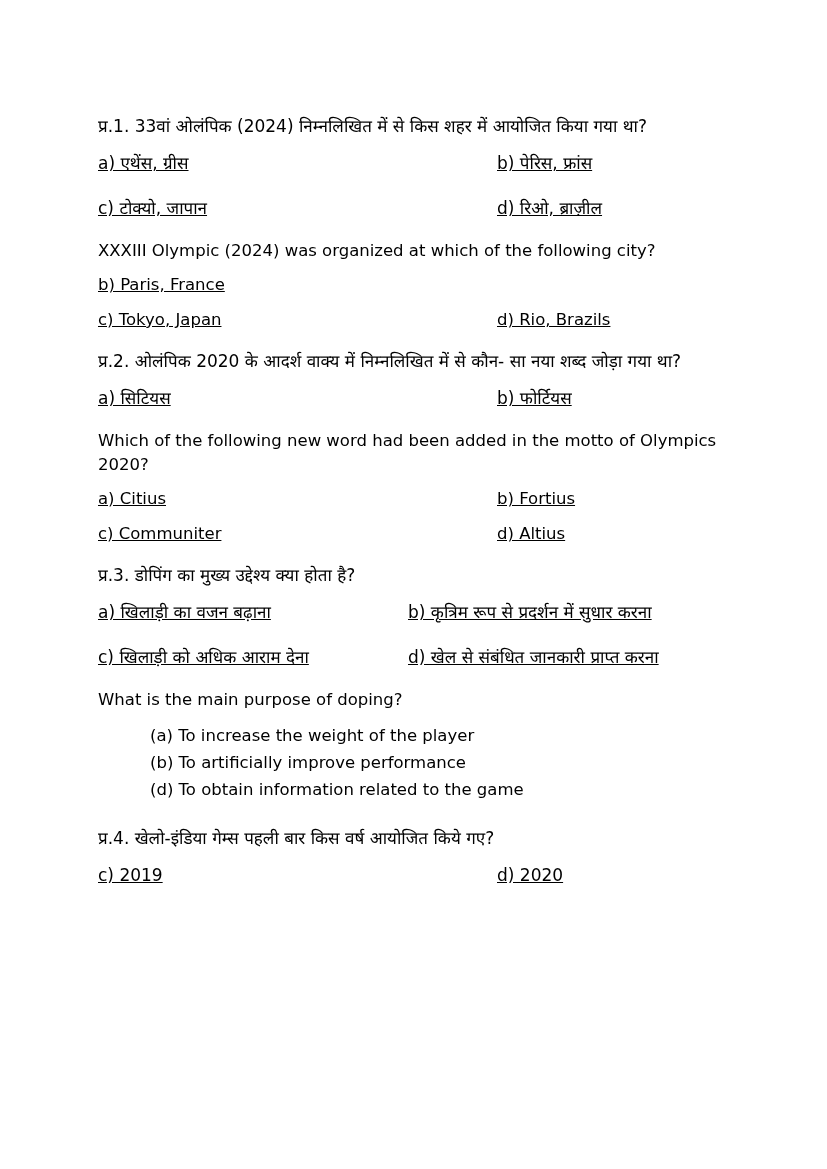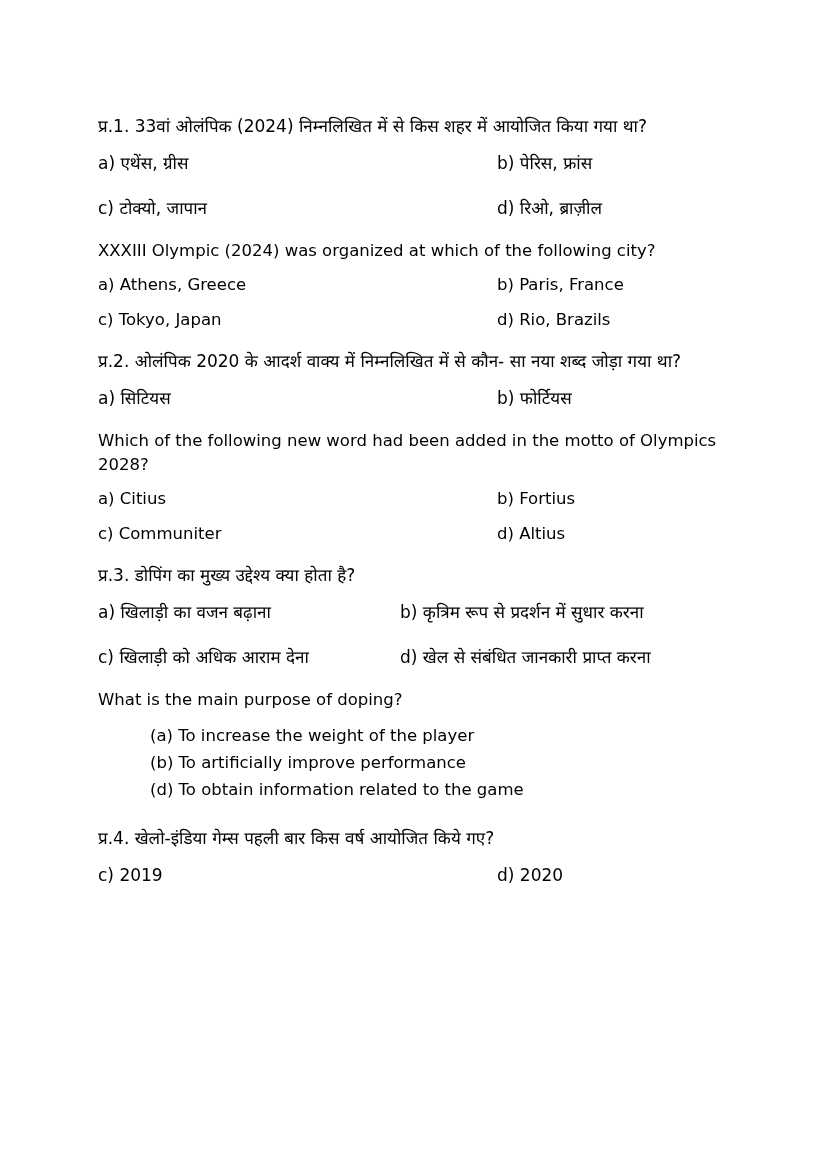--- a/index.html
+++ b/index.html
@@ -18,58 +18,57 @@
     padding: 108px 90px 30px 98px;
   }
   .question { margin-bottom: 10px; }
   .hi { font-size: 17px; }
   .en { font-size: 16.5px; }
   .q.hi { line-height: 2.2; margin-bottom: 4px; }
   .q.en { line-height: 1.45; margin-top: 4px; margin-bottom: 10px; }
   .opt-row { display: grid; grid-template-columns: 399px auto; }
   .opt-row.hi { line-height: 1.7; margin-bottom: 16px; }
   .opt-row.en { line-height: 1.45; margin-bottom: 11px; }
-  .opt-row.narrow { grid-template-columns: 302px auto; }
+  .opt-row.narrow { grid-template-columns: 302px auto; gap: 8px; }
   .opt-list { padding-left: 8px; margin-bottom: 16px; margin-left: 44px; }
   .opt-list p { line-height: 1.65; }
-  .opt { white-space: nowrap; }
+  .opt { white-space: nowrap; text-decoration: underline; }
 </style>
 </head>
 <body>
 
 <div class="page">
 
   <section class="question">
     <p class="q hi">प्र.1. 33वां ओलंपिक  (2024) निम्नलिखित में से किस शहर में आयोजित किया गया था?</p>
     <div class="opt-row hi">
       <span class="opt">a) एथेंस, ग्रीस</span>
       <span class="opt">b) पेरिस, फ्रांस</span>
     </div>
     <div class="opt-row hi">
       <span class="opt">c) टोक्यो, जापान</span>
       <span class="opt">d) रिओ, ब्राज़ील</span>
     </div>
     <p class="q en">XXXIII Olympic (2024) was organized at which of the following city?</p>
     <div class="opt-row en">
-      <span class="opt">a) Athens, Greece</span>
       <span class="opt">b) Paris, France</span>
     </div>
     <div class="opt-row en">
       <span class="opt">c) Tokyo, Japan</span>
       <span class="opt">d) Rio, Brazils</span>
     </div>
   </section>
 
   <section class="question">
     <p class="q hi">प्र.2. ओलंपिक  2020 के आदर्श वाक्य में निम्नलिखित में से कौन- सा नया शब्द जोड़ा गया था?</p>
     <div class="opt-row hi">
       <span class="opt">a) सिटियस</span>
       <span class="opt">b) फोर्टियस</span>
     </div>
-    <p class="q en">Which of the following new word had been added in the motto of Olympics 2028?</p>
+    <p class="q en">Which of the following new word had been added in the motto of Olympics 2020?</p>
     <div class="opt-row en">
       <span class="opt">a) Citius</span>
       <span class="opt">b) Fortius</span>
     </div>
     <div class="opt-row en">
       <span class="opt">c) Communiter</span>
       <span class="opt">d) Altius</span>
     </div>
   </section>
 

